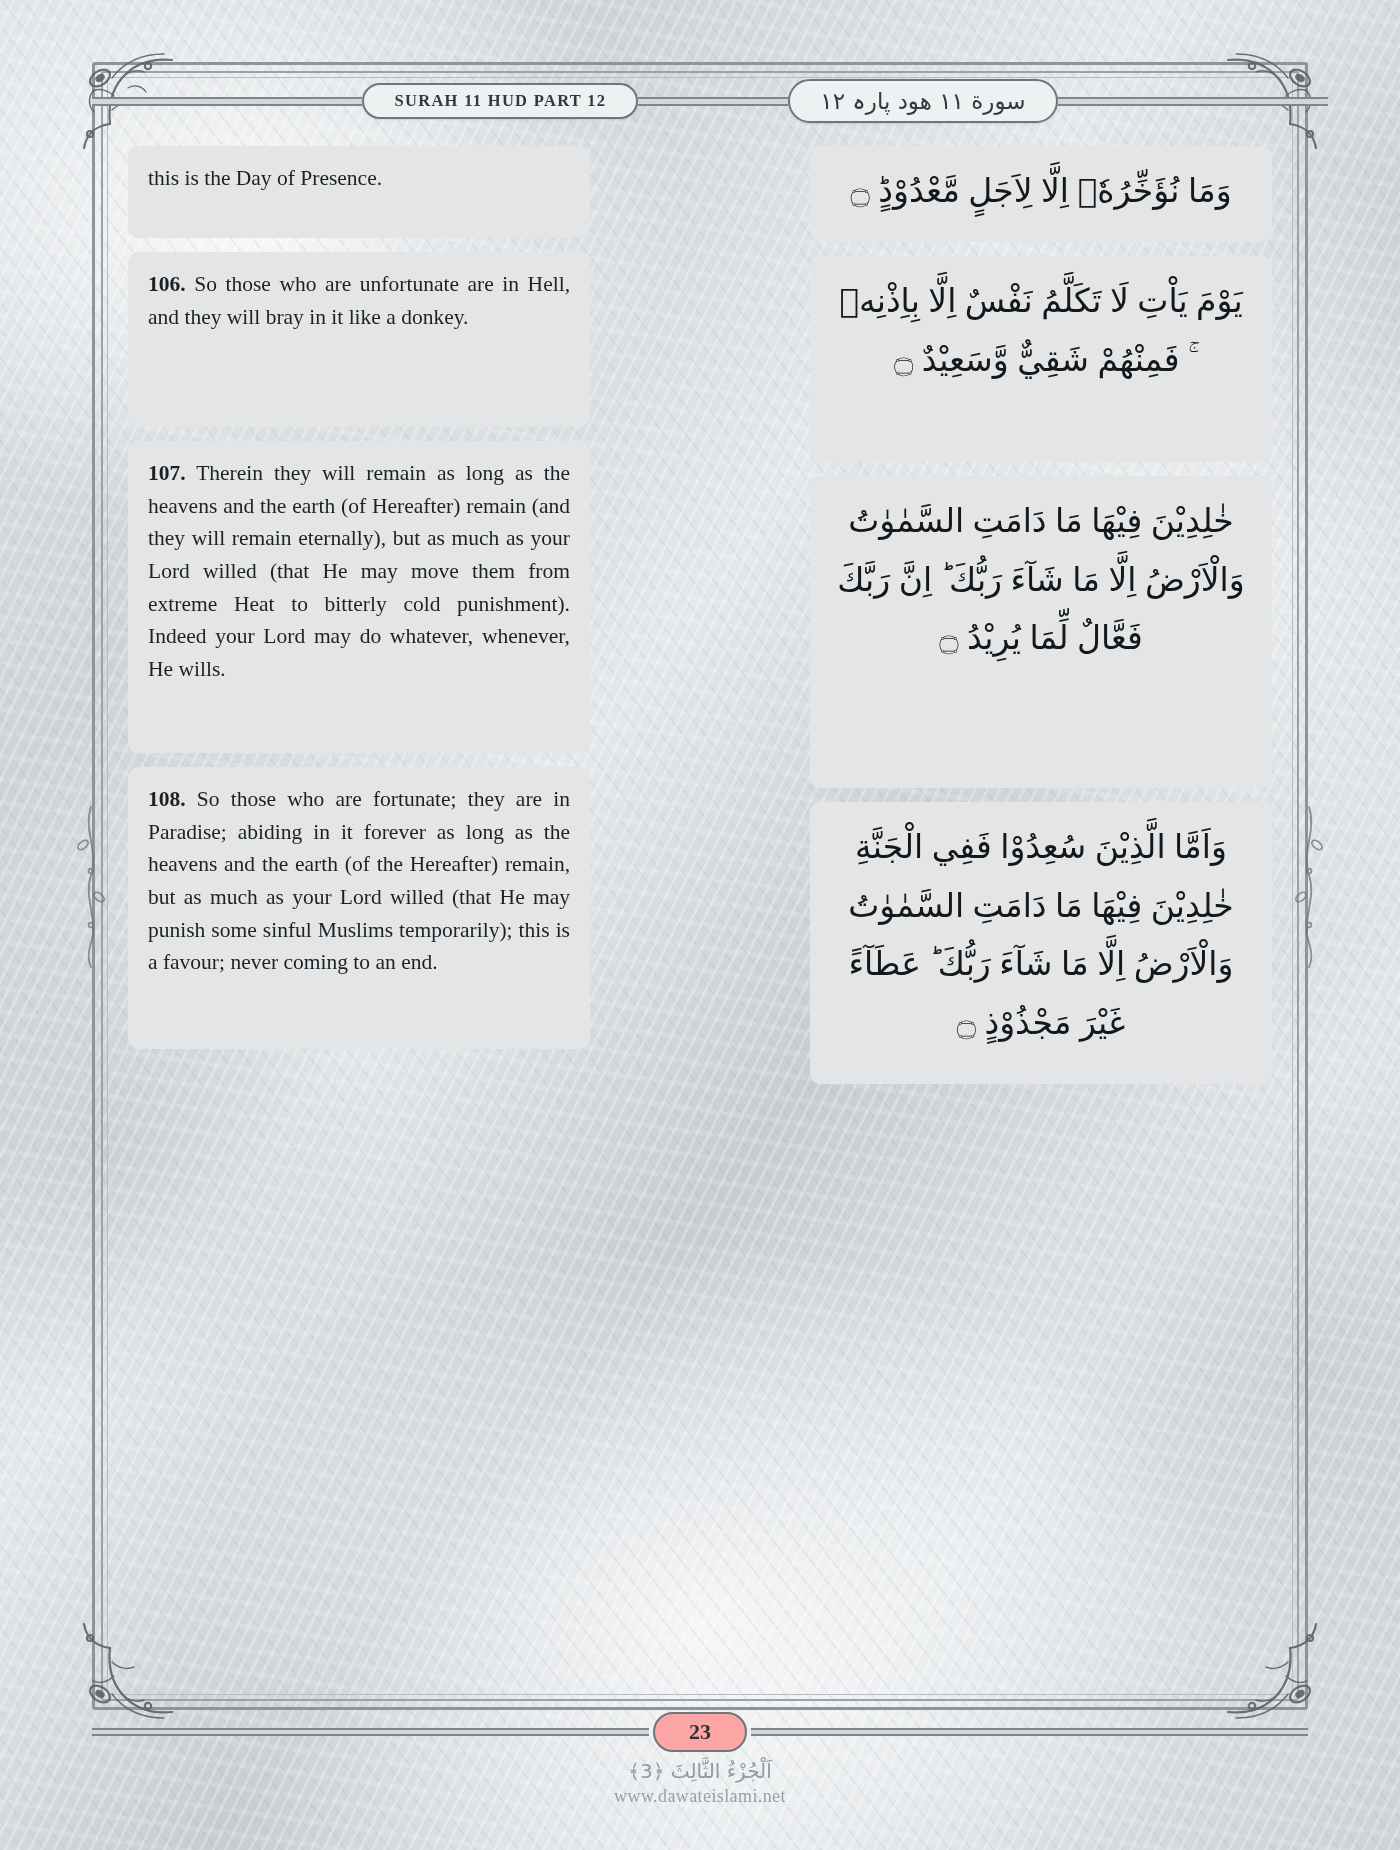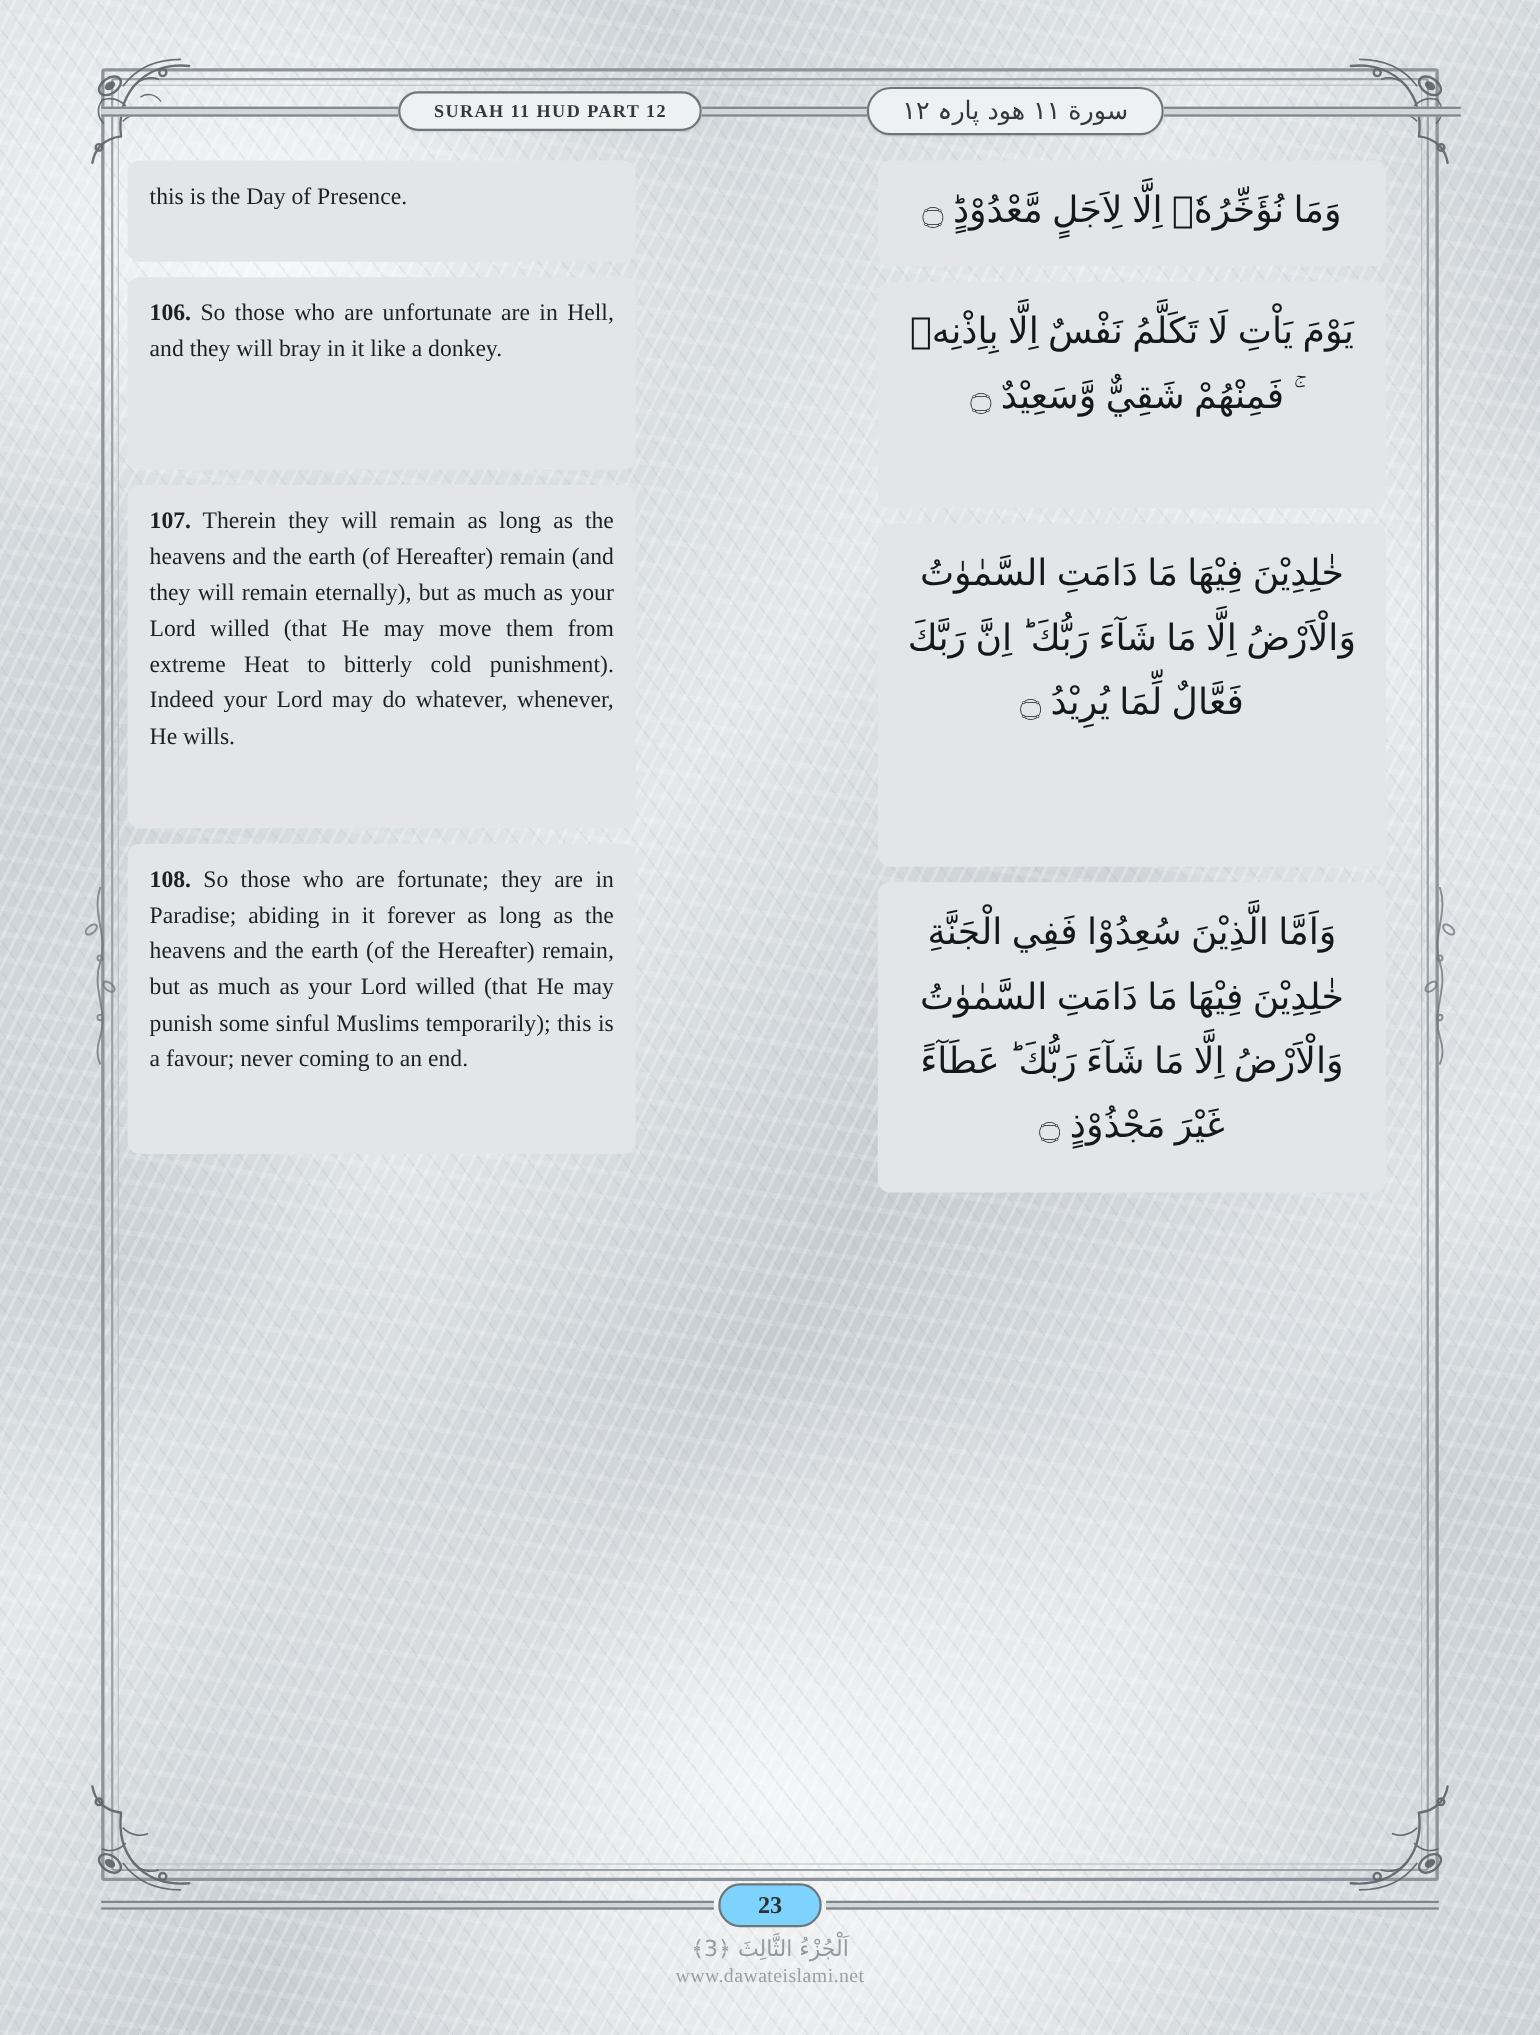--- a/index.html
+++ b/index.html
@@ -115,21 +115,21 @@
     color: #32383d;
     direction: rtl;
     font-family: "DejaVu Sans", "Liberation Sans", sans-serif;
     line-height: 1.25;
   }
   .hdr-rail.mid { max-width: 150px; }
 
   
   #body-grid {
     position: absolute;
-    left: 116px; top: 146px;
+    left: 128px; top: 146px;
     width: 1144px;
     display: flex;
     gap: 16px;
   }
   .col { display: flex; flex-direction: column; gap: 14px; }
   .col-en { width: 462px; }
   .col-ar { width: 462px; }
   #body-grid { justify-content: space-between; }
 
   .cell {
@@ -177,21 +177,21 @@
   .ft-rail {
     flex: 1;
     height: 8px;
     border-top: 2px solid #7e868d;
     border-bottom: 2px solid #7e868d;
     background: #d2d7da;
   }
   #page-pill {
     border: 2px solid #6e767d;
     border-radius: 20px;
-    background: #7dd3fc;
+    background: #fca5a5;
     padding: 5px 34px;
     font-size: 22px;
     font-weight: 700;
     color: #2b3135;
     margin: 0 4px;
   }
   #footer-bottom {
     position: absolute;
     left: 0; top: 1758px;
     width: 1400px;

